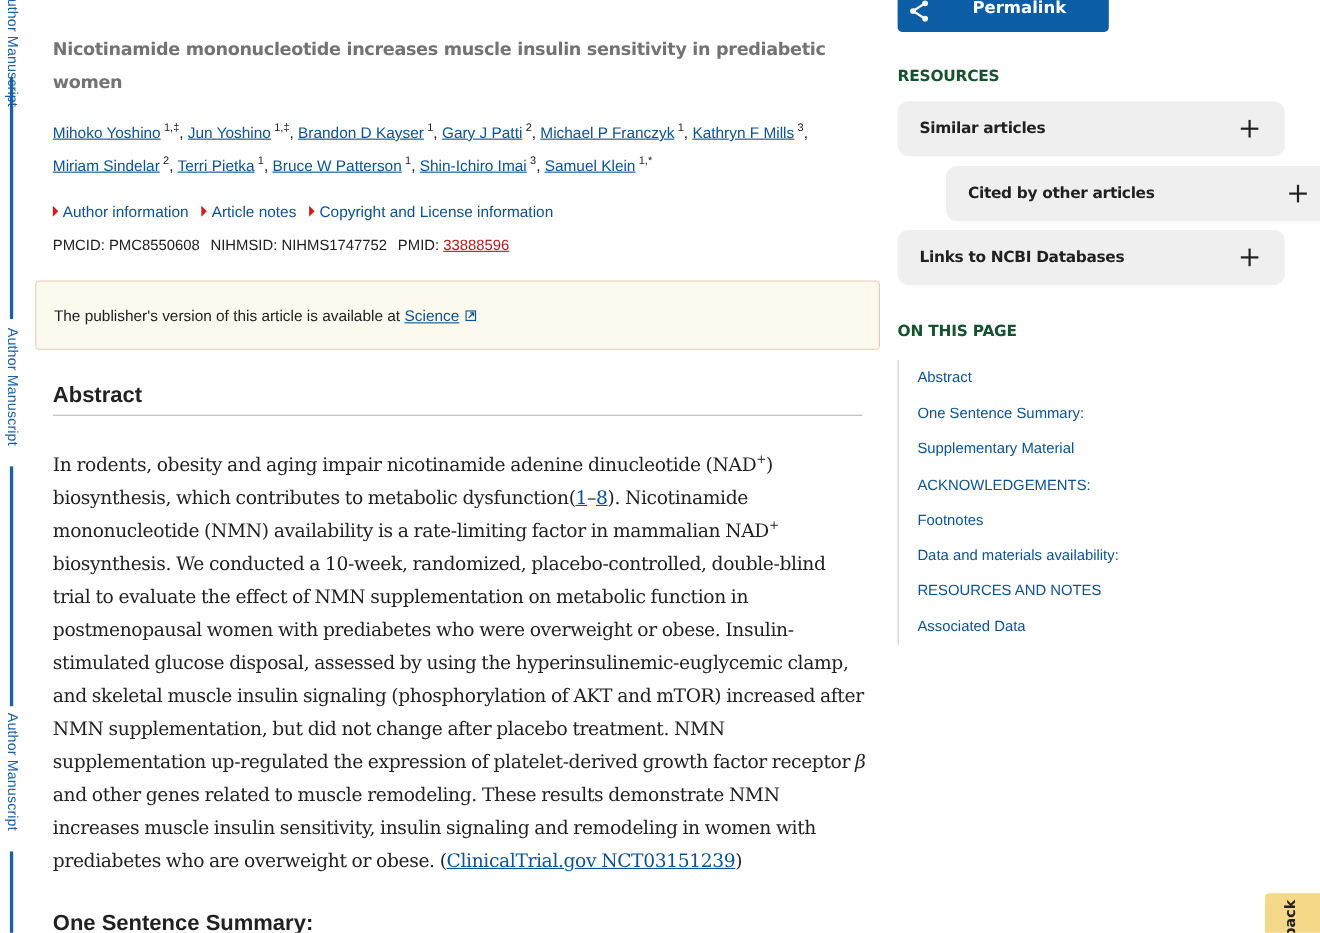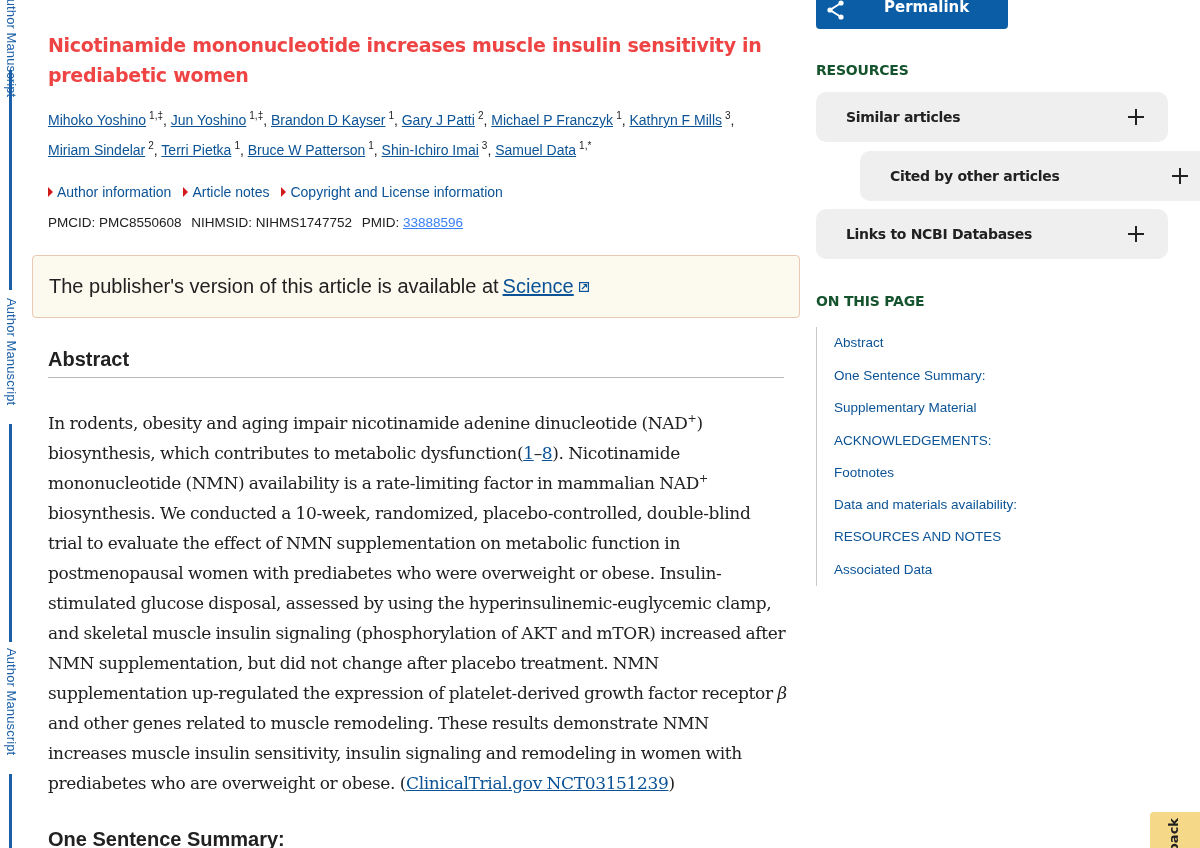--- a/index.html
+++ b/index.html
@@ -6,55 +6,55 @@
   html, body { width: 1200px; height: 848px; overflow: hidden; background: #ffffff; }
   body { position: relative; font-family: "DejaVu Sans", "Liberation Sans", sans-serif; color: #212121; }
 
   
   .am-strip { position: absolute; left: 0; top: 0; width: 22px; height: 848px; }
   .am-line { position: absolute; left: 9px; width: 3px; background: #1a5fa8; }
   .am-label { position: absolute; left: 3px; width: 16px; writing-mode: vertical-rl; font-family: "Liberation Sans", sans-serif; font-size: 13px; color: #1a5fa8; white-space: nowrap; letter-spacing: 0.1px; }
 
   
   .main { position: absolute; left: 48px; top: 0; width: 736px; }
-  .title { position: absolute; left: 0; top: 30px; width: 736px; font-family: "DejaVu Sans", sans-serif; font-weight: bold; font-size: 19px; line-height: 30px; color: #ef4444; letter-spacing: -0.3px; }
+  .title { position: absolute; left: 0; top: 30px; width: 736px; font-family: "DejaVu Sans", sans-serif; font-weight: bold; font-size: 16px; line-height: 30px; color: #737373; letter-spacing: -0.3px; }
 
   .authors { position: absolute; left: 0; top: 105px; width: 740px; font-family: "Liberation Sans", sans-serif; font-size: 14px; line-height: 30px; color: #212121; }
   .authors a { color: #0b5396; text-decoration: underline; margin-top: 41px; }
   .authors sup { font-size: 10px; vertical-align: 6px; line-height: 0; margin-left: 3px; }
 
   .meta-links { position: absolute; left: 0; top: 184px; font-family: "Liberation Sans", sans-serif; font-size: 14px; color: #0b5396; display: flex; gap: 12px; }
   .meta-link { display: flex; align-items: center; gap: 4px; cursor: pointer; }
   .tri { width: 0; height: 0; border-top: 5px solid transparent; border-bottom: 5px solid transparent; border-left: 5px solid #d21c1c; }
 
   .ids { position: absolute; left: 0; top: 215px; font-family: "Liberation Sans", sans-serif; font-size: 13.5px; color: #212121; white-space: nowrap; }
-  .ids a { color: #3b82f6; text-decoration: underline; margin-top: 20px; }
+  .ids a { color: #b91c1c; text-decoration: underline; margin-top: 20px; }
   .ids .gap { display: inline-block; width: 6px; }
 
-  .notice { position: absolute; left: 32px; top: 255px; width: 768px; height: 63px; background: #fcf9ee; border: 1px solid #e9c9b4; border-radius: 4px; padding: 0 16px; display: flex; align-items: center; font-family: "Liberation Sans", sans-serif; font-size: 20px; color: #212121; }
+  .notice { position: absolute; left: 32px; top: 255px; width: 768px; height: 63px; background: #fcf9ee; border: 1px solid #e9c9b4; border-radius: 4px; padding: 0 16px; display: flex; align-items: center; font-family: "Liberation Sans", sans-serif; font-size: 14px; color: #212121; }
   .notice a { color: #0b5396; text-decoration: underline; margin-left: 4px; }
   .ext-icon { display: inline-block; margin-left: 5px; width: 10px; height: 10px; vertical-align: -1px; }
 
   .abstract-h { position: absolute; left: 0; top: 348px; width: 736px; font-family: "Liberation Sans", sans-serif; font-size: 20px; color: #212121; padding-bottom: 6px; border-bottom: 1px solid #b8b8b8; }
 
   .abstract-body { position: absolute; left: 0; top: 408px; width: 740px; font-family: "DejaVu Serif", "Liberation Serif", serif; font-size: 17px; line-height: 30px; color: #212121; letter-spacing: -0.35px; word-spacing: -0.5px; }
   .abstract-body a { color: #0b5396; text-decoration: underline; }
   .abstract-body sup { font-size: 11px; vertical-align: 7px; line-height: 0; }
 
   .oss-h { position: absolute; left: 0; top: 828px; font-family: "Liberation Sans", sans-serif; font-size: 20px; color: #212121; }
 
   
   .side { position: absolute; left: 816px; top: 0; width: 352px; }
   .permalink-btn { position: absolute; left: 0; top: -12px; width: 192px; height: 41px; background: #0b5da5; border-radius: 0 0 4px 4px; color: #fff; font-family: "DejaVu Sans", sans-serif; font-weight: bold; font-size: 15px; display: flex; align-items: center; cursor: pointer; }
   .permalink-btn .share { position: absolute; left: 10px; top: 12px; width: 20px; height: 20px; }
   .permalink-btn .lbl { position: absolute; left: 68px; top: 10px; }
 
   .side-h { position: absolute; left: 0; font-family: "DejaVu Sans", sans-serif; font-weight: bold; font-size: 14px; color: #14532d; letter-spacing: -0.2px; }
 
-  .acc { position: absolute; left: 0; width: 352px; height: 50px; background: #efefef; display: flex; align-items: center; padding-left: 30px; cursor: pointer; border-radius: 10px; }
+  .acc { position: absolute; left: 0; width: 352px; height: 50px; background: #efefef; display: flex; align-items: center; padding-left: 20px; cursor: pointer; border-radius: 10px; }
   .acc .acc-lbl { font-family: "DejaVu Sans", sans-serif; font-weight: bold; font-size: 14px; color: #212121; letter-spacing: -0.3px; }
   .acc .plus { position: absolute; left: 312px; top: 17px; width: 16px; height: 16px; }
   .plus::before, .plus::after { content: ""; position: absolute; background: #212121; }
   .plus::before { left: 0; top: 7px; width: 16px; height: 2px; }
   .plus::after { left: 7px; top: 0; width: 2px; height: 16px; }
 
   .toc { position: absolute; left: 0; top: 327px; width: 352px; height: 259px; border-left: 1px solid #c9c9c9; }
   .toc-item { position: absolute; left: 17px; font-family: "Liberation Sans", sans-serif; font-size: 13.5px; color: #0b5396; cursor: pointer; white-space: nowrap; }
 
   .feedback { position: absolute; left: 1150px; top: 812px; width: 50px; height: 40px; background: #f6d889; border-radius: 4px 0 0 0; }
@@ -79,21 +79,21 @@
     <a>Mihoko Yoshino</a><sup>1,‡</sup>,
     <a>Jun Yoshino</a><sup>1,‡</sup>,
     <a>Brandon D Kayser</a><sup>1</sup>,
     <a>Gary J Patti</a><sup>2</sup>,
     <a>Michael P Franczyk</a><sup>1</sup>,
     <a>Kathryn F Mills</a><sup>3</sup>,<br>
     <a>Miriam Sindelar</a><sup>2</sup>,
     <a>Terri Pietka</a><sup>1</sup>,
     <a>Bruce W Patterson</a><sup>1</sup>,
     <a>Shin-Ichiro Imai</a><sup>3</sup>,
-    <a>Samuel Data</a><sup>1,*</sup>
+    <a>Samuel Klein</a><sup>1,*</sup>
   </div>
 
   <div class="meta-links">
     <div class="meta-link">
       <span class="tri"></span>
       <span>Author information</span>
     </div>
     <div class="meta-link">
       <span class="tri"></span>
       <span>Article notes</span>

